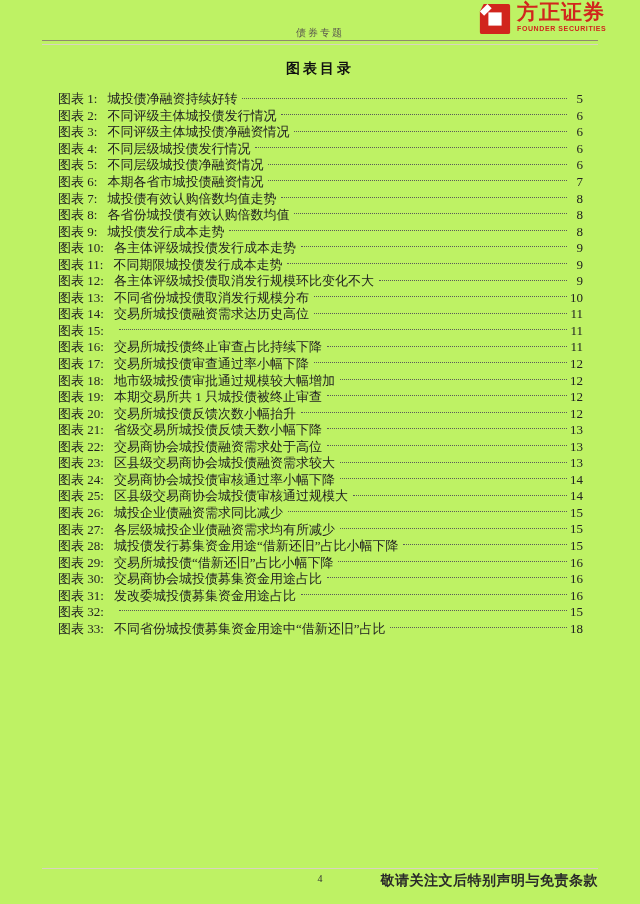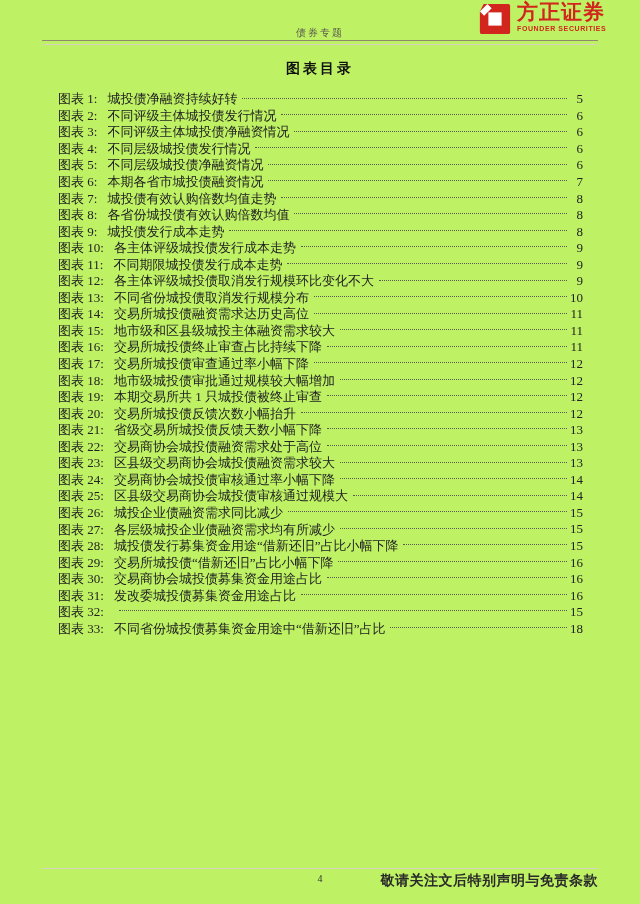--- a/index.html
+++ b/index.html
@@ -194,21 +194,20 @@
       <span class="toc-page">10</span>
     </div>
       <div class="toc-row">
       <span class="toc-label">图表 14:</span>
       <span class="toc-title">交易所城投债融资需求达历史高位</span>
       <span class="toc-leader"></span>
       <span class="toc-page">11</span>
     </div>
       <div class="toc-row">
       <span class="toc-label">图表 15:</span>
-      <span class="toc-title">地市级和区县级城投主体融资需求较大</span>
       <span class="toc-leader"></span>
       <span class="toc-page">11</span>
     </div>
       <div class="toc-row">
       <span class="toc-label">图表 16:</span>
       <span class="toc-title">交易所城投债终止审查占比持续下降</span>
       <span class="toc-leader"></span>
       <span class="toc-page">11</span>
     </div>
       <div class="toc-row">

